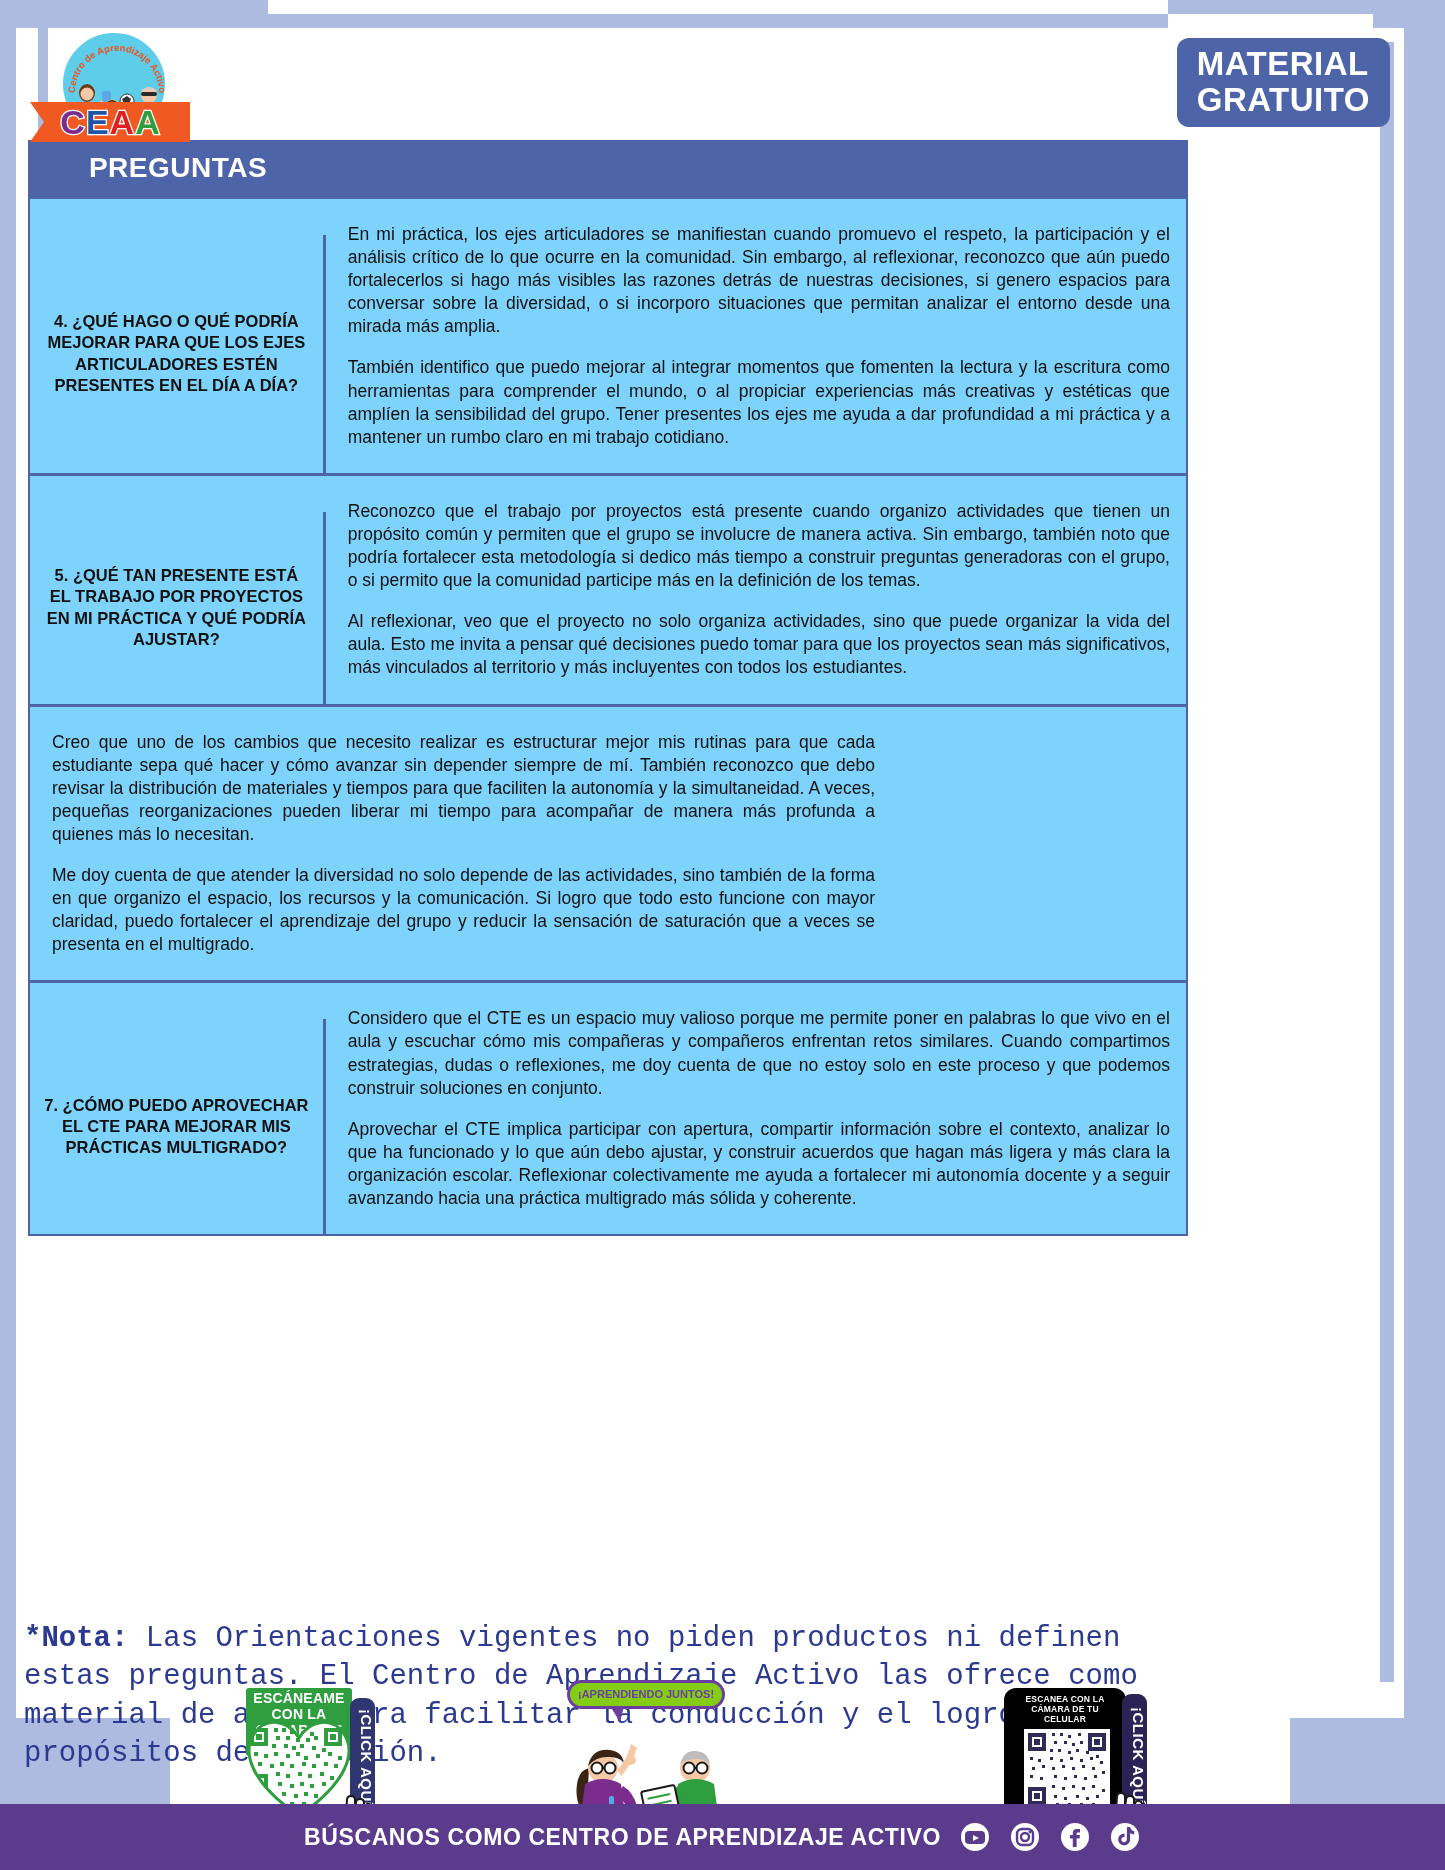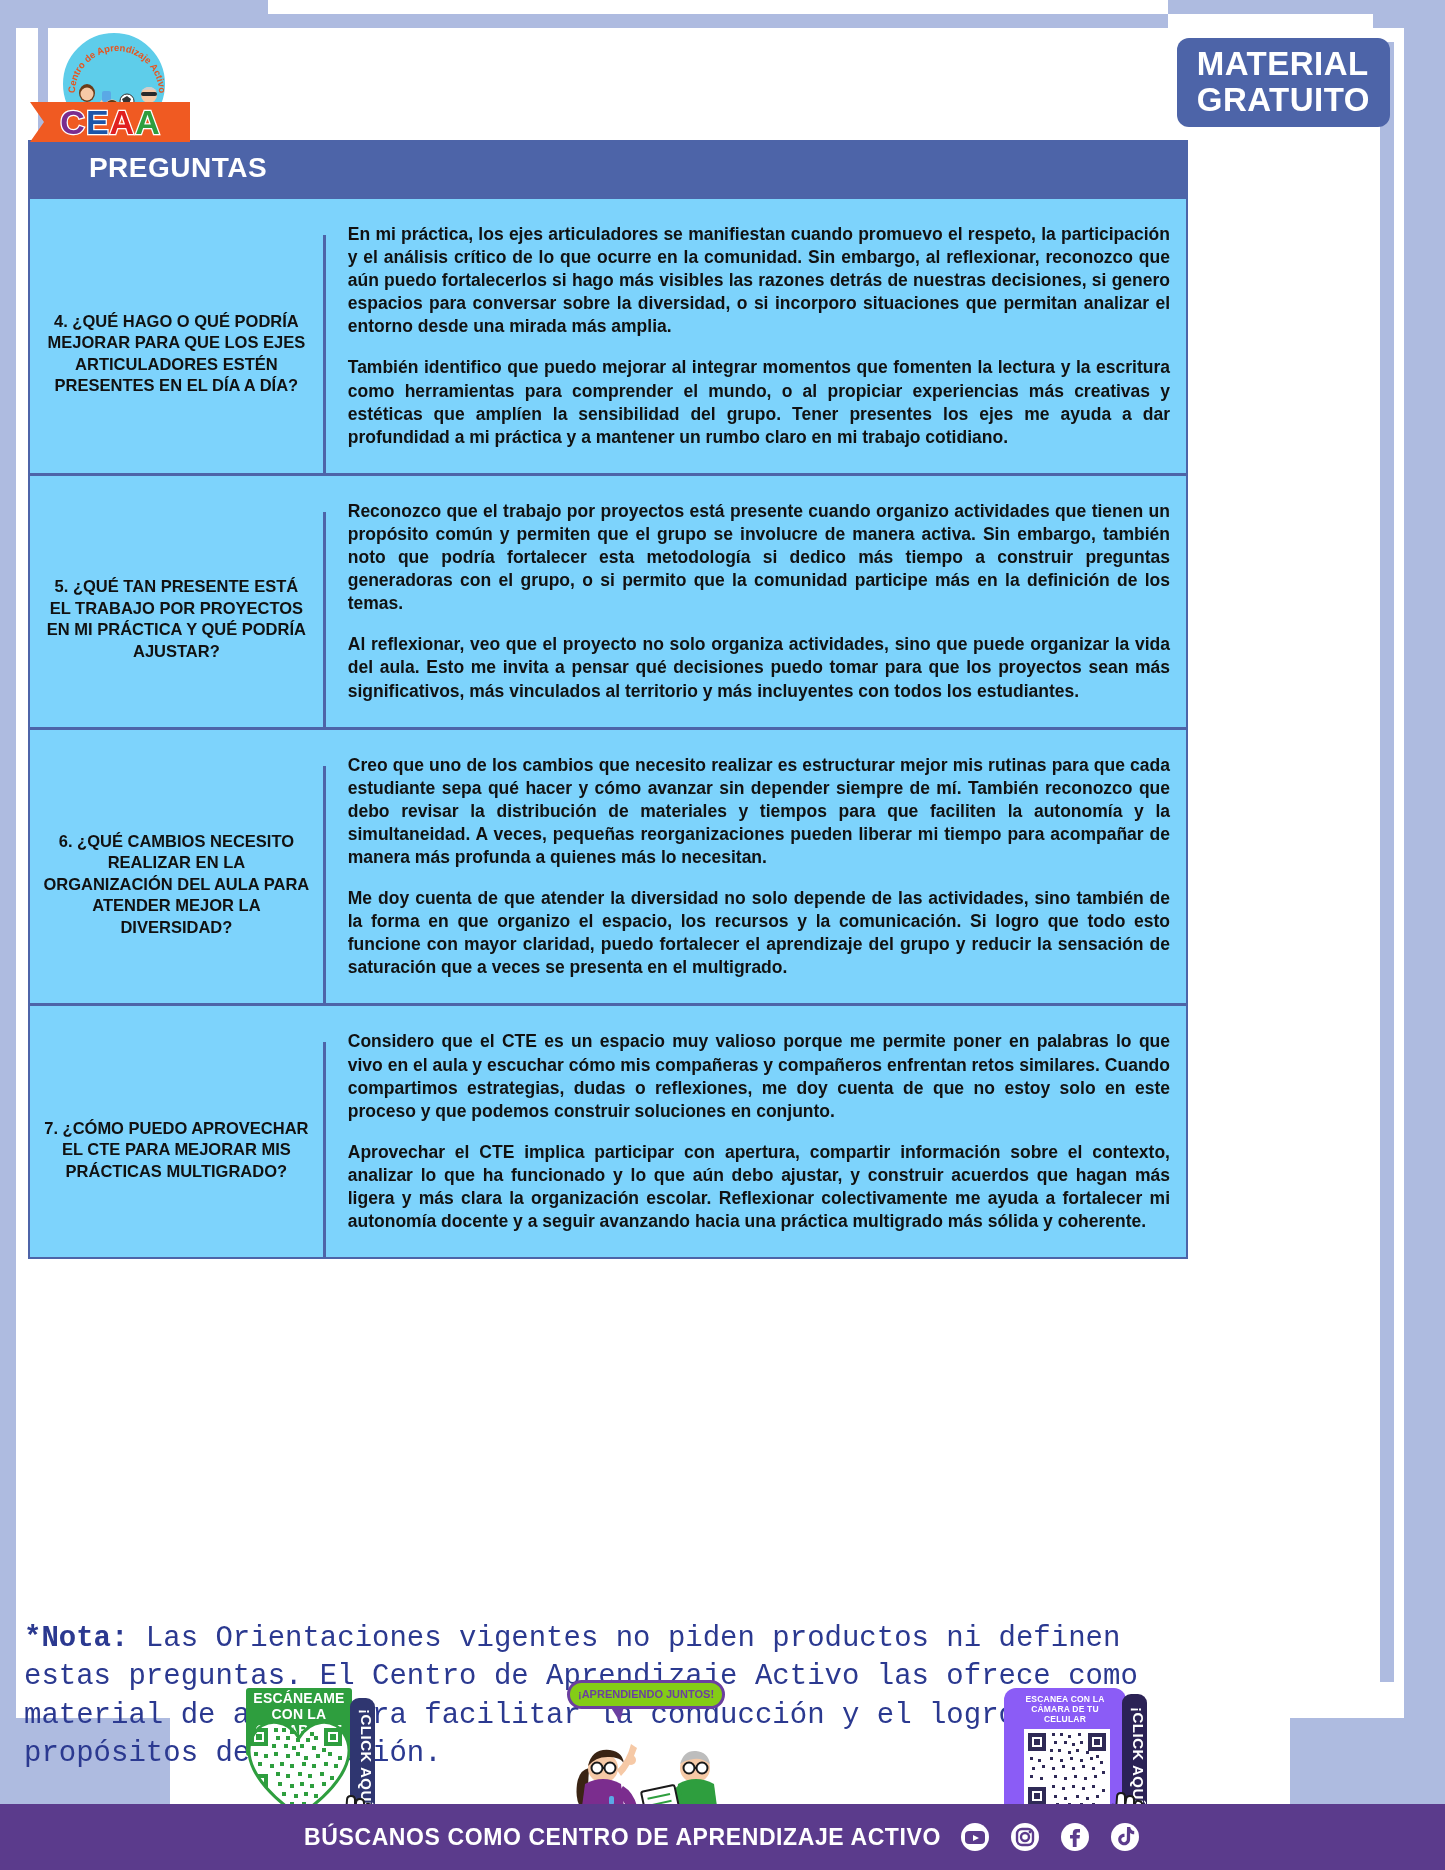--- a/index.html
+++ b/index.html
@@ -180,21 +180,20 @@
     display: flex;
     flex-direction: column;
     justify-content: center;
   }
   .r-para {
     font-size: 17.5px;
     line-height: 1.32;
     color: #111111;
     text-align: justify;
     margin: 0 0 18px 0;
-    font-weight: bold;
   }
   .r-para:last-child { margin-bottom: 0; }
 
   
   .note {
     position: absolute;
     left: 24px; top: 1620px;
     width: 1170px;
     font-size: 29px;
     line-height: 1.32;
@@ -282,21 +281,21 @@
     border-top: 16px solid #6b3fa0;
   }
 
   .qr-purple-wrap {
     position: absolute; left: 1004px; top: 1688px;
     width: 150px; height: 150px; z-index: 6;
   }
   .qr-purple-card {
     position: absolute; left: 0; top: 0;
     width: 122px; height: 140px;
-    background: #8b5cf6;
+    background: #000000;
     border-radius: 12px;
     padding: 6px 20px;
     text-align: center;
   }
   .qr-purple-card .cap {
     color: #ffffff;
     font-size: 8.5px;
     font-weight: bold;
     line-height: 1.2;
     letter-spacing: 0.2px;
@@ -424,23 +423,20 @@
     <div class="cell-q">
       <div class="q-text">5. ¿QUÉ TAN PRESENTE ESTÁ EL TRABAJO POR PROYECTOS EN MI PRÁCTICA Y QUÉ PODRÍA AJUSTAR?</div>
     </div>
     <div class="cell-r">
       <p class="r-para">Reconozco que el trabajo por proyectos está presente cuando organizo actividades que tienen un propósito común y permiten que el grupo se involucre de manera activa. Sin embargo, también noto que podría fortalecer esta metodología si dedico más tiempo a construir preguntas generadoras con el grupo, o si permito que la comunidad participe más en la definición de los temas.</p>
       <p class="r-para">Al reflexionar, veo que el proyecto no solo organiza actividades, sino que puede organizar la vida del aula. Esto me invita a pensar qué decisiones puedo tomar para que los proyectos sean más significativos, más vinculados al territorio y más incluyentes con todos los estudiantes.</p>
     </div>
   </div>
 
   <div class="trow">
-    <div class="cell-q">
-      <div class="q-text">6. ¿QUÉ CAMBIOS NECESITO REALIZAR EN LA ORGANIZACIÓN DEL AULA PARA ATENDER MEJOR LA DIVERSIDAD?</div>
-    </div>
     <div class="cell-r">
       <p class="r-para">Creo que uno de los cambios que necesito realizar es estructurar mejor mis rutinas para que cada estudiante sepa qué hacer y cómo avanzar sin depender siempre de mí. También reconozco que debo revisar la distribución de materiales y tiempos para que faciliten la autonomía y la simultaneidad. A veces, pequeñas reorganizaciones pueden liberar mi tiempo para acompañar de manera más profunda a quienes más lo necesitan.</p>
       <p class="r-para">Me doy cuenta de que atender la diversidad no solo depende de las actividades, sino también de la forma en que organizo el espacio, los recursos y la comunicación. Si logro que todo esto funcione con mayor claridad, puedo fortalecer el aprendizaje del grupo y reducir la sensación de saturación que a veces se presenta en el multigrado.</p>
     </div>
   </div>
 
   <div class="trow">
     <div class="cell-q">
       <div class="q-text">7. ¿CÓMO PUEDO APROVECHAR EL CTE PARA MEJORAR MIS PRÁCTICAS MULTIGRADO?</div>
     </div>

